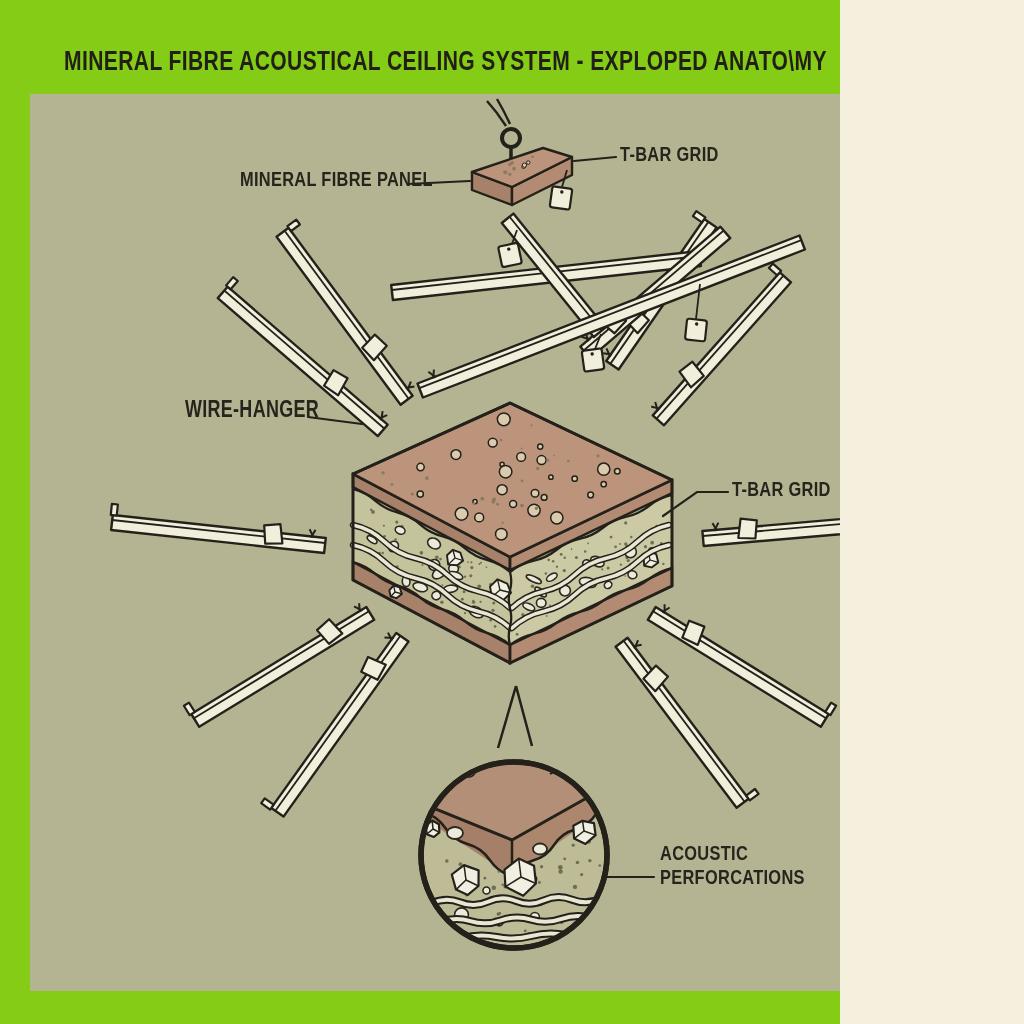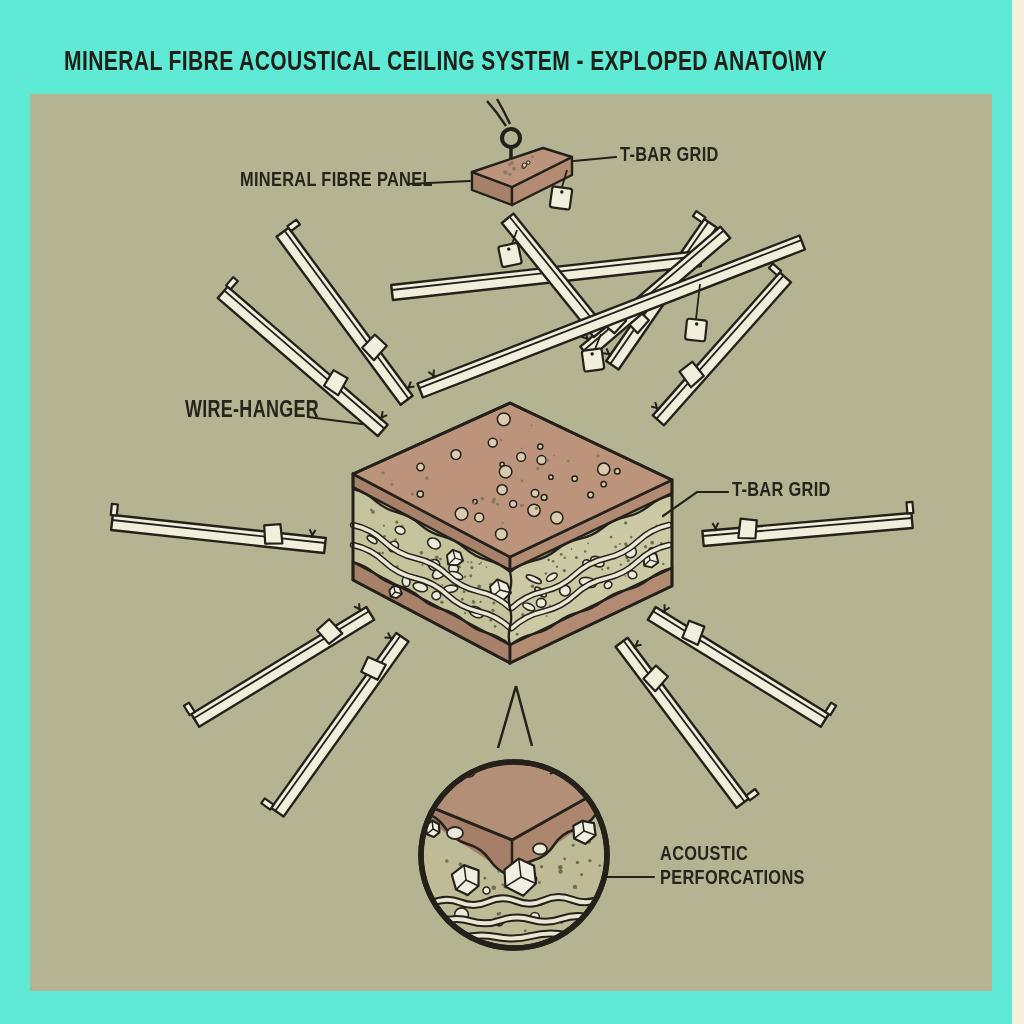--- a/index.html
+++ b/index.html
@@ -1,16 +1,16 @@
 <!DOCTYPE html>
 <html><head>
 <meta charset="utf-8">
 <style>
   html,body{margin:0;padding:0;background:#f5f0de;}
-  .stage{position:relative;width:1012px;height:1024px;background:#5eead4;overflow:hidden;
+  .stage{position:relative;width:840px;height:1024px;background:#84cc16;overflow:hidden;
          font-family:"Liberation Sans",sans-serif;}
   .panel{position:absolute;left:30px;top:94px;width:962px;height:897px;background:#b5b492;}
   #art{position:absolute;left:0;top:0;}
   .title{position:absolute;left:64px;top:46px;font-size:27px;font-weight:700;color:#211f18;
          letter-spacing:.5px;white-space:nowrap;transform:scaleX(.78);transform-origin:0 0;}
   .lbl{position:absolute;font-size:21px;font-weight:700;color:#26241c;letter-spacing:.4px;
        white-space:nowrap;transform:scaleX(.78);transform-origin:0 0;line-height:1.12;}
   .lbl.big{font-size:23px;}
 </style>
 </head>

